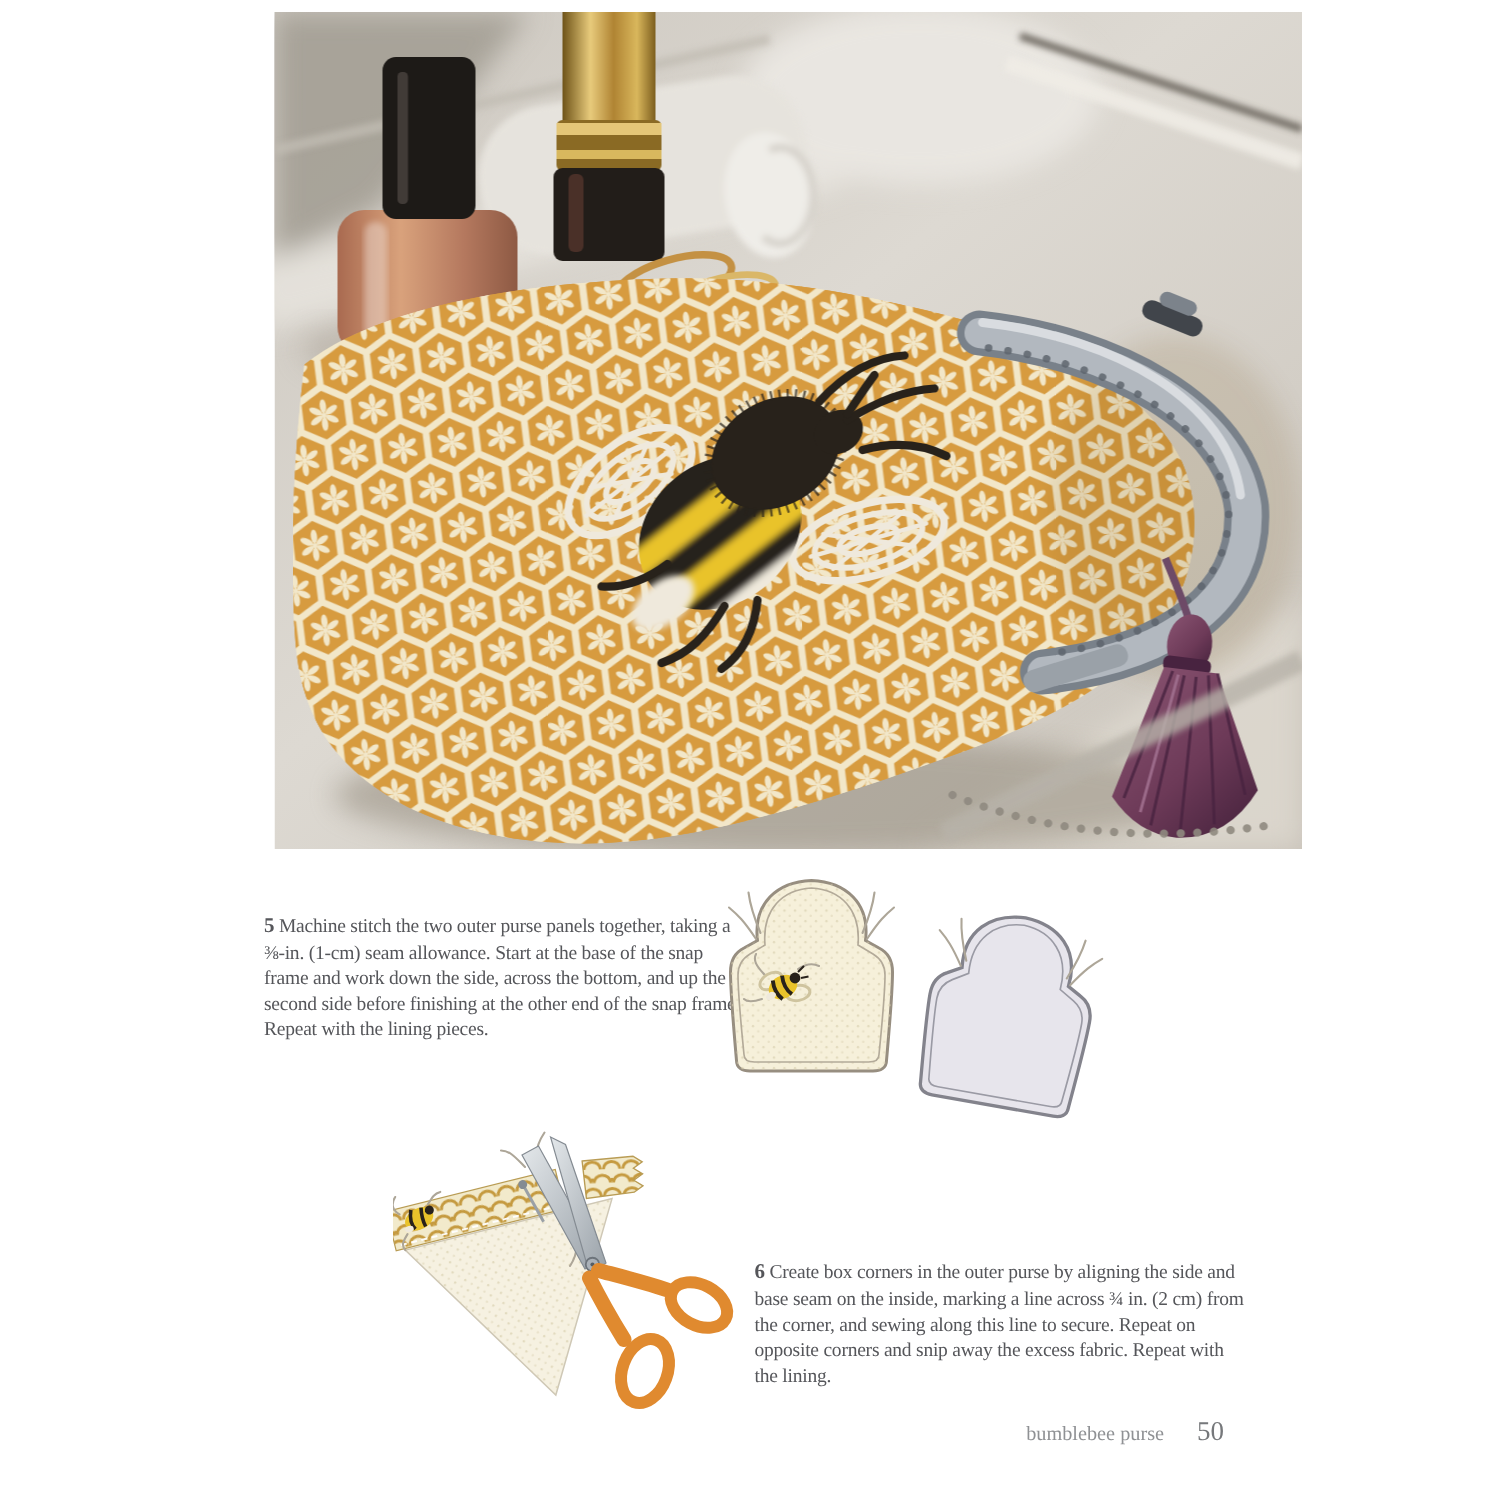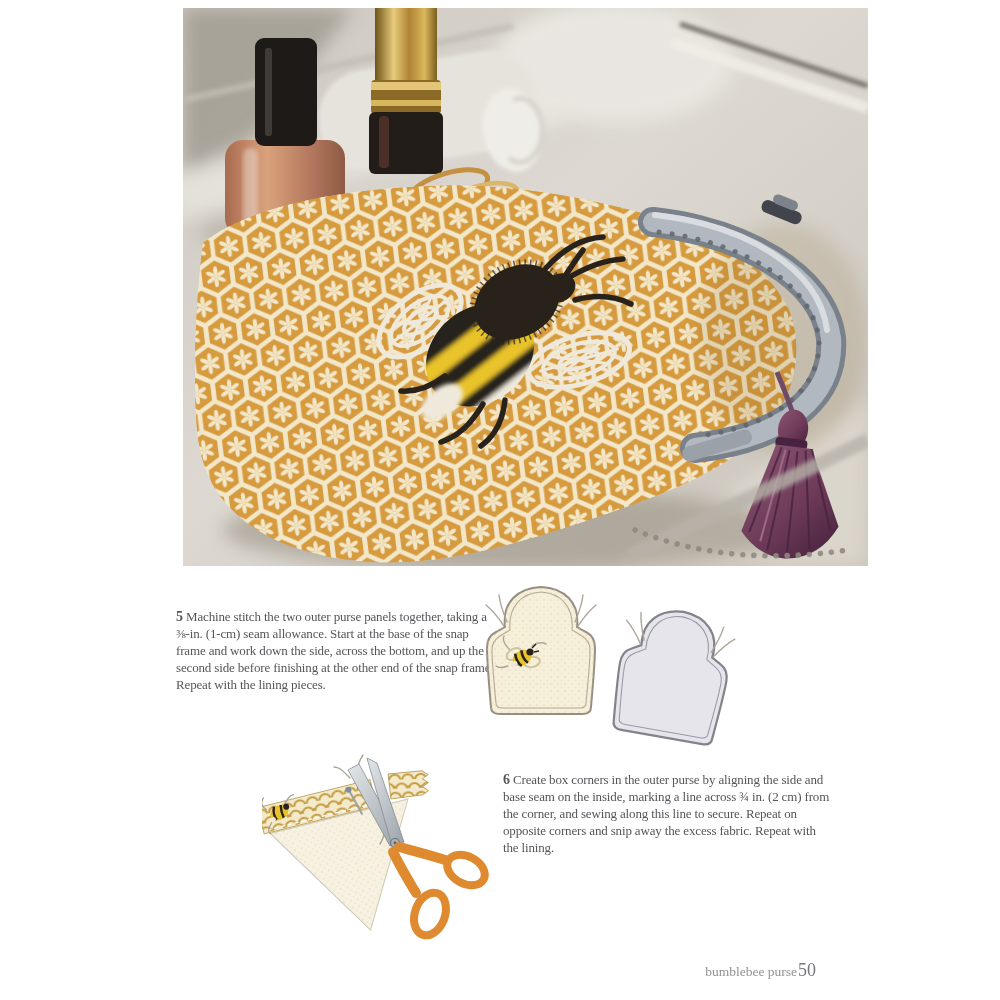--- a/index.html
+++ b/index.html
@@ -1,21 +1,21 @@
 <!DOCTYPE html>
 <html style="--ink: #55565a; --muted: #8f9194; --photo-bg: #d7d2ca; --gold: #d79b3f; --gold-deep: #c2862e; --cream: #f2e7c9; --bee-black: #28221b; --bee-yellow: #e9c32b; --bee-white: #efe9dc; --tassel: #7b4562; --tassel-dark: #482340; --frame-silver: #b2b8bf; --frame-dark: #5e656d; --polish: #bd7f61; --polish-cap: #1d1a17; --lipstick-gold: #c9a152; --lipstick-base: #221d19; --towel: #e7e4de; --panel-cream: #f6f0da; --panel-lining: #e7e5ec; --scissor-orange: #e08a2f; --blade-silver: #b9bfc5;"><head>
 <meta charset="utf-8">
 <style>
   html,body{margin:0;padding:0;background:#ffffff;}
   .page{position:relative;width:988px;height:1000px;background:#fff;overflow:hidden;
         font-family:Liberation Serif, serif;}
   .abs{position:absolute;}
   .step{color:var(--ink);font-size:13px;line-height:16.9px;letter-spacing:-0.15px;margin:0;}
   .step b{font-size:14px;letter-spacing:0;padding-right:3px;}
-  .footer{display:flex;align-items:baseline;justify-content:flex-end;gap:1px;margin-top:16px;}
+  .footer{display:flex;align-items:baseline;justify-content:flex-end;gap:22px;}
   .footer .sec{color:var(--muted);font-size:13.5px;}
   .footer .num{color:#76787b;font-size:18px;}
   
   .hexline{fill:none;stroke:var(--cream);stroke-width:4.5;}
   .flower{fill:var(--cream);}
   .beeblack{fill:var(--bee-black);}
   .beeyellow{fill:var(--bee-yellow);}
   .beewhite{fill:var(--bee-white);}
   .wing{fill:none;stroke:var(--bee-white);stroke-linecap:round;}
   .leg{fill:none;stroke:var(--bee-black);stroke-width:5.5;stroke-linecap:round;}
@@ -328,21 +328,21 @@
         <g>
           <path d="M137,95 C152,99 168,103 183,108" class="orange" stroke-width="10"></path>
           <ellipse cx="204" cy="118" rx="20" ry="13.5" transform="rotate(28 204 118)" class="orange" stroke-width="8"></ellipse>
           <path d="M131,100 C138,114 146,128 154,141" class="orange" stroke-width="10"></path>
           <ellipse cx="168" cy="162" rx="15" ry="22" transform="rotate(20 168 162)" class="orange" stroke-width="8"></ellipse>
         </g>
       </g>
     </svg>
   </div>
 
-  <p class="step abs" style="left:503px;top:772px;width:330px;">
+  <p class="step abs" style="left:503px;top:840px;width:330px;">
     <b>6</b><span>Create box corners in the outer purse by aligning the side and base seam on the inside, marking a line across ¾ in. (2 cm) from the corner, and sewing along this line to secure. Repeat on opposite corners and snip away the excess fabric. Repeat with the lining.</span>
   </p>
 
   <div class="footer abs" style="left:520px;top:944px;width:296px;">
     <span class="sec">bumblebee purse</span>
     <span class="num">50</span>
   </div>
 
 </div>
 

